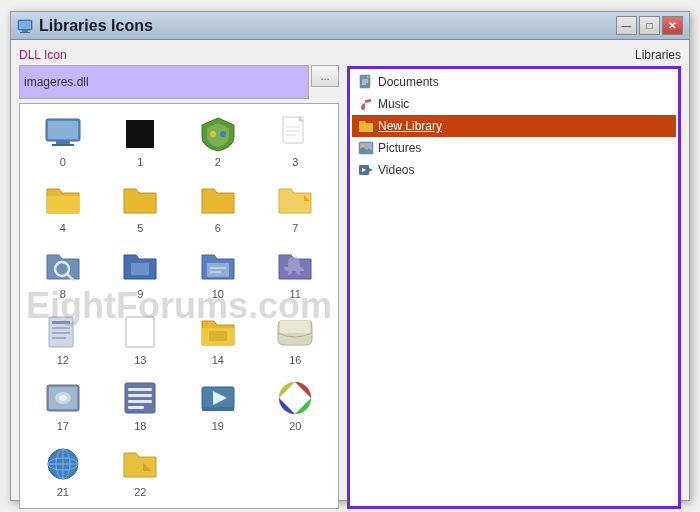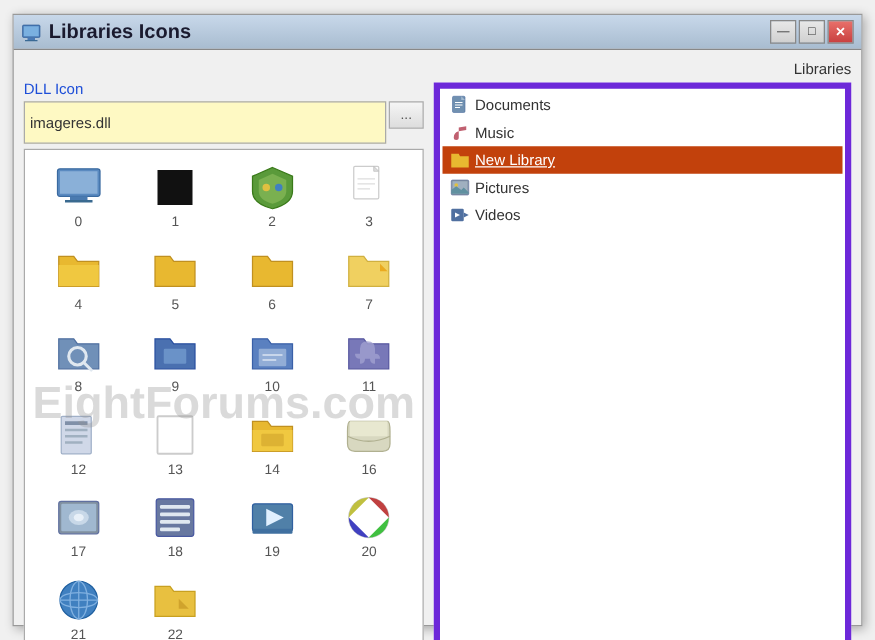--- a/index.html
+++ b/index.html
@@ -101,35 +101,34 @@
       flex: 0 0 320px;
       gap: 4px;
     }
 
     .dll-section {
       background: transparent;
     }
 
     .dll-label {
       font-size: 12px;
-      color: #1d4ed8;
+      color: #be185d;
       margin-bottom: 3px;
-      margin-top: 16px;
     }
 
     .dll-input-row {
       display: flex;
       gap: 2px;
     }
 
     .dll-input {
       flex: 1;
       height: 22px;
       border: 1px solid #aaa;
-      background: #fef9c3;
+      background: #c4b5fd;
       padding: 16px 4px;
       font-size: 12px;
       color: #333;
     }
 
     .dll-browse-btn {
       width: 28px;
       height: 22px;
       border: 1px solid #aaa;
       background: linear-gradient(to bottom, #f5f5f5, #ddd);
@@ -186,21 +185,21 @@
       gap: 4px;
       text-align: right;
     }
 
     .libraries-label {
       font-size: 12px;
       color: #333;
     }
 
     .libraries-container {
-      border: 5px solid #6d28d9;
+      border: 3px solid #6d28d9;
       background: white;
       flex: 1;
       overflow-y: auto;
       padding: 2px;
     }
 
     .library-item {
       display: flex;
       align-items: center;
       padding: 3px 6px;

